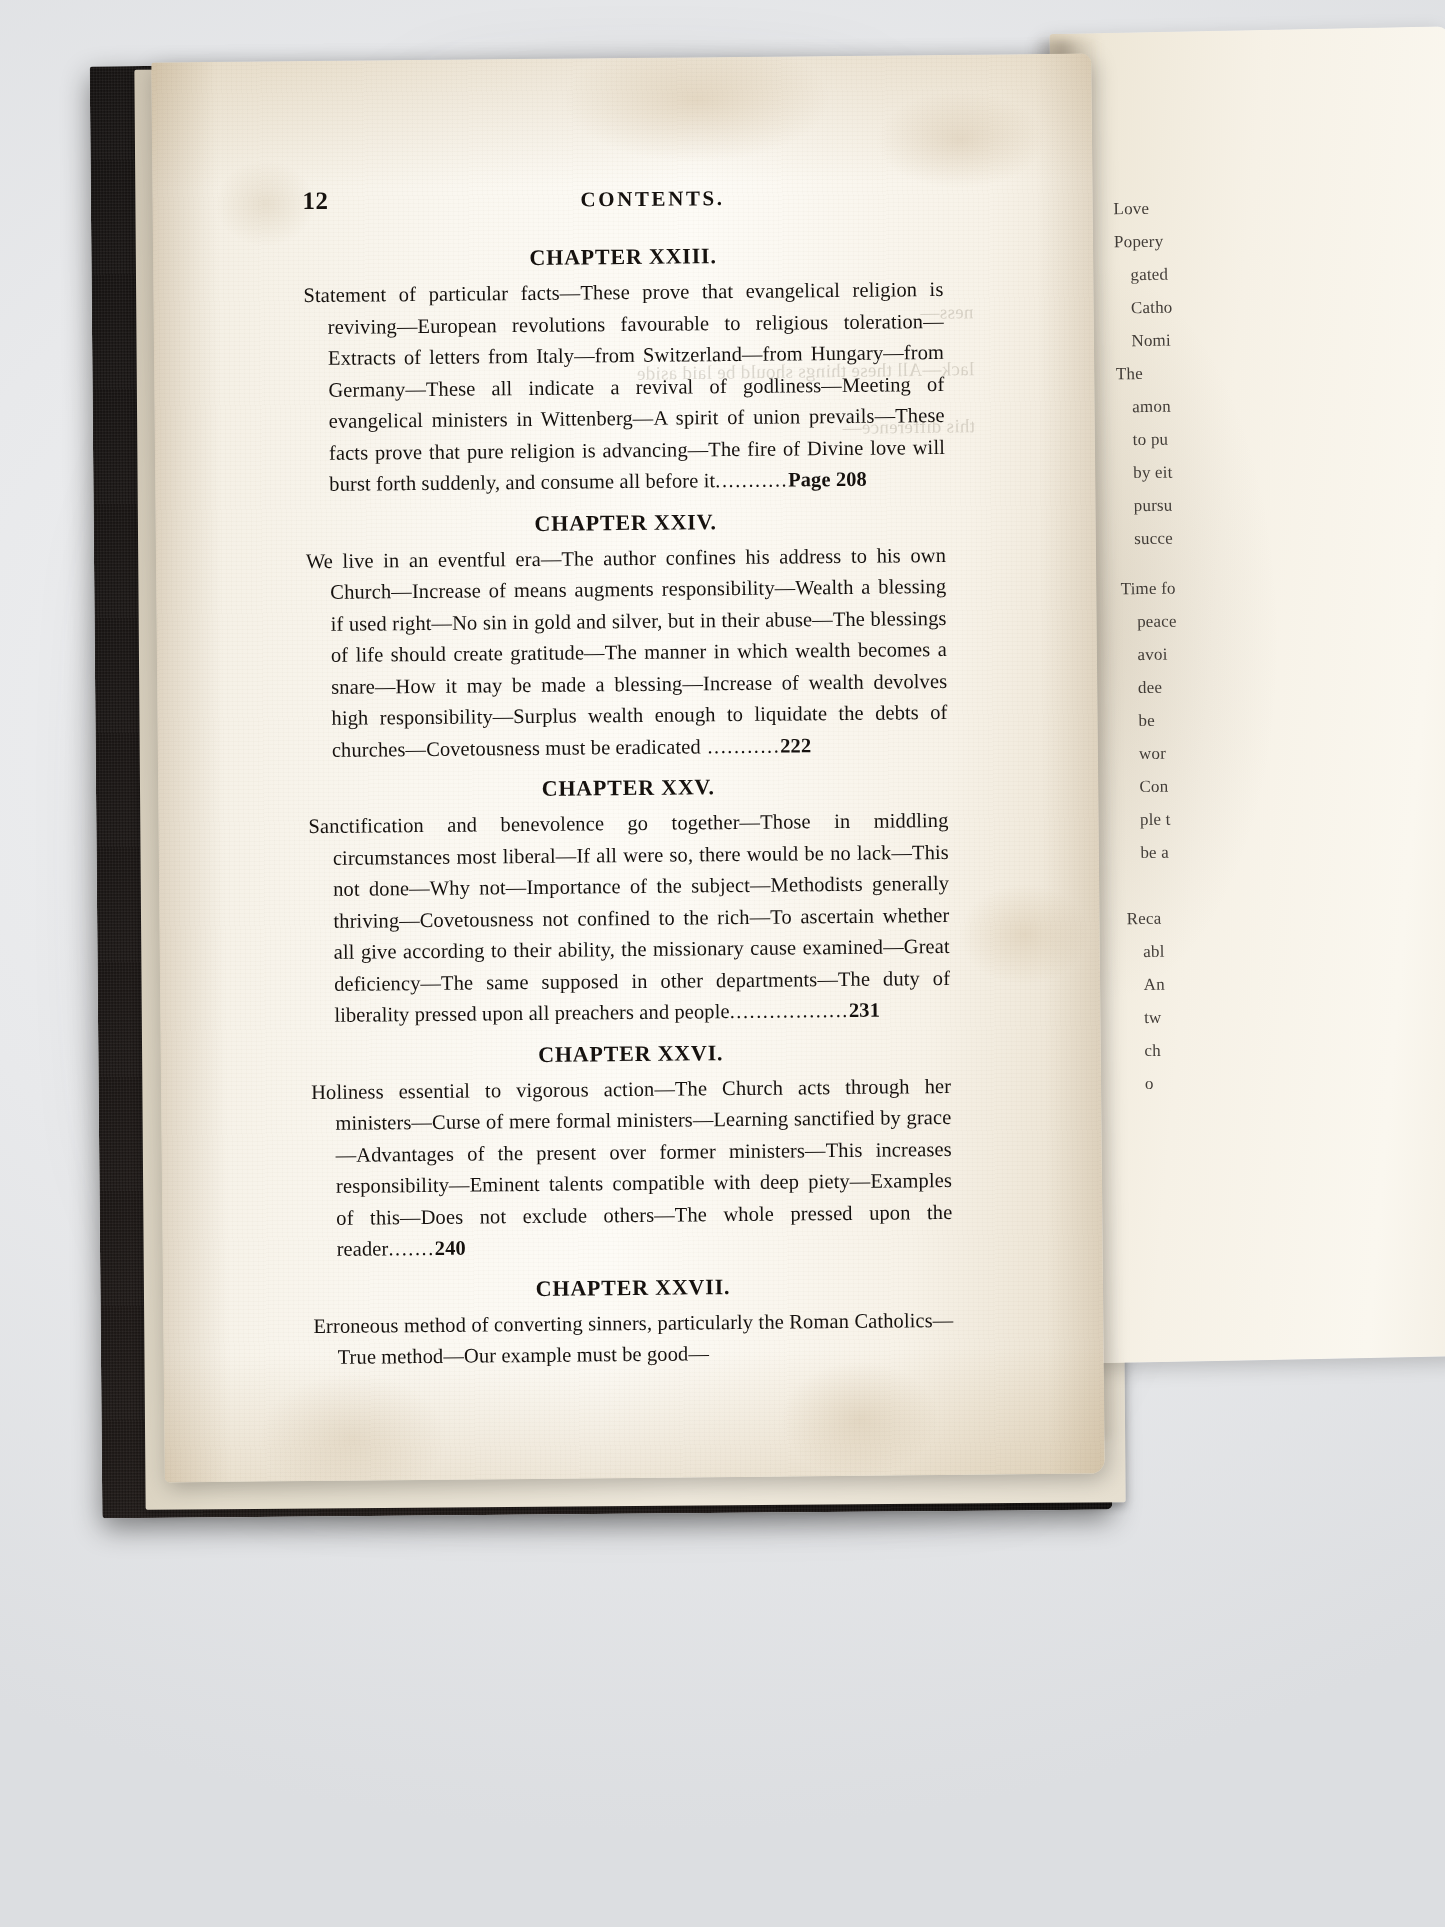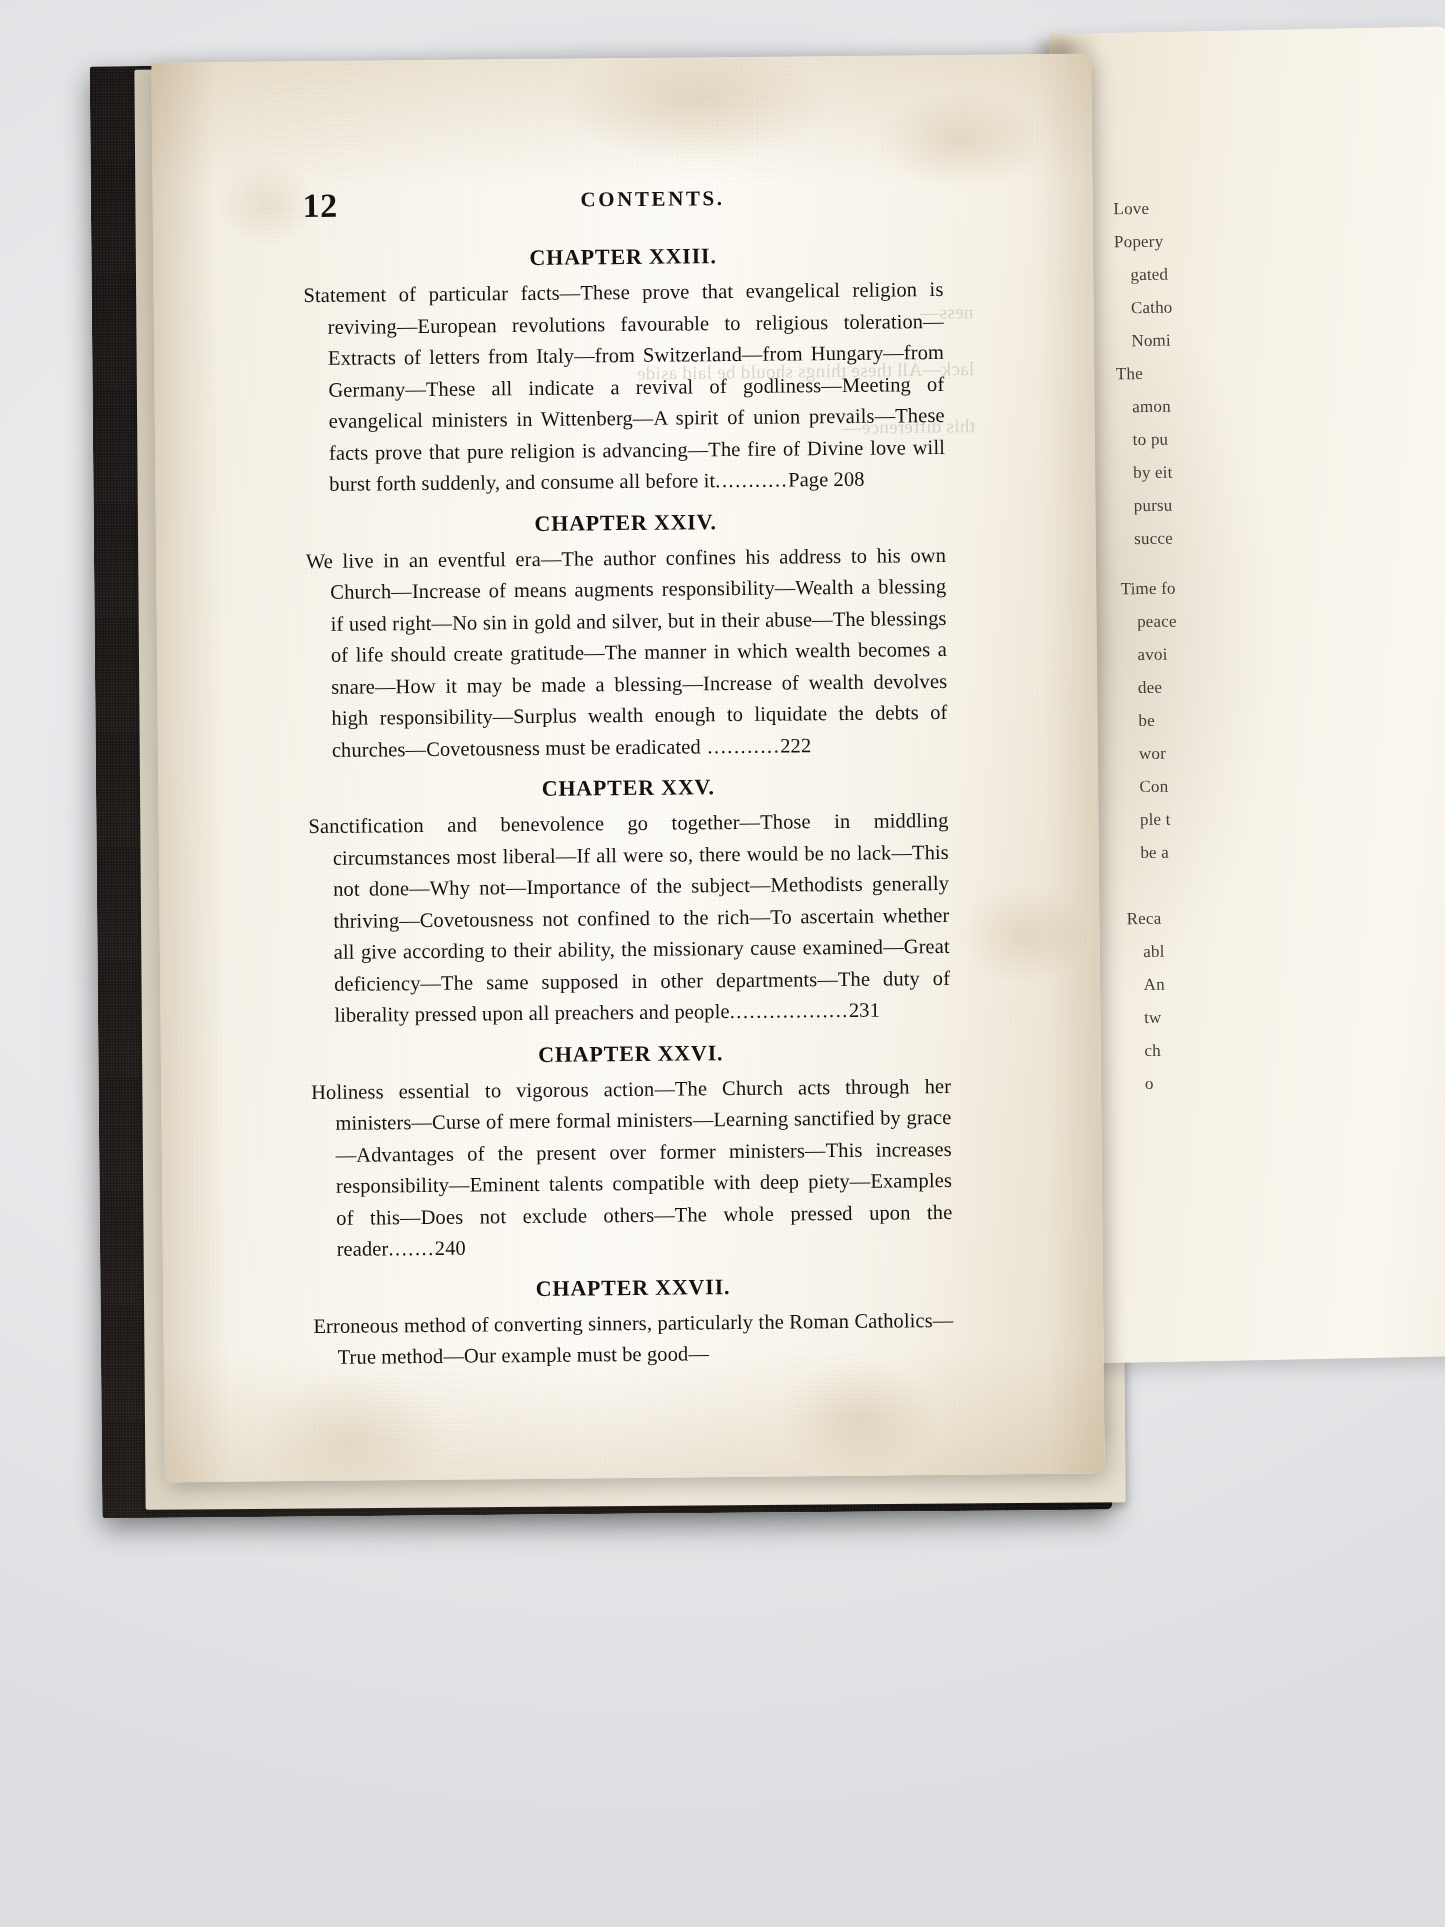--- a/index.html
+++ b/index.html
@@ -176,21 +176,21 @@
 
   .runhead {
     position: relative;
     height: 30px;
     margin-bottom: 30px;
   }
   .folio {
     position: absolute;
     left: 0;
     top: 0;
-    font-size: 34px;
+    font-size: 25px;
     font-weight: 700;
     letter-spacing: 0.5px;
     font-family: "Liberation Serif", serif;
   }
   .runtitle {
     position: absolute;
     left: 0;
     right: 0;
     top: 3px;
     text-align: center;
@@ -214,21 +214,21 @@
     line-height: 31.5px;
     text-align: justify;
     text-align-last: left;
     letter-spacing: 0.1px;
     margin: 0 0 12px 0;
     text-indent: -24px;
     padding-left: 24px;
     font-family: "Liberation Serif", serif;
   }
   .entry .leader { letter-spacing: 1.5px; }
-  .entry .pg { font-weight: 400; }
+  .entry .pg { font-weight: 700; }
 
   
   .textblock { text-rendering: optimizeLegibility; }
 </style>
 </head>
 <body>
 
 <div id="scene">
 
   <div class="book-shadow"></div>

